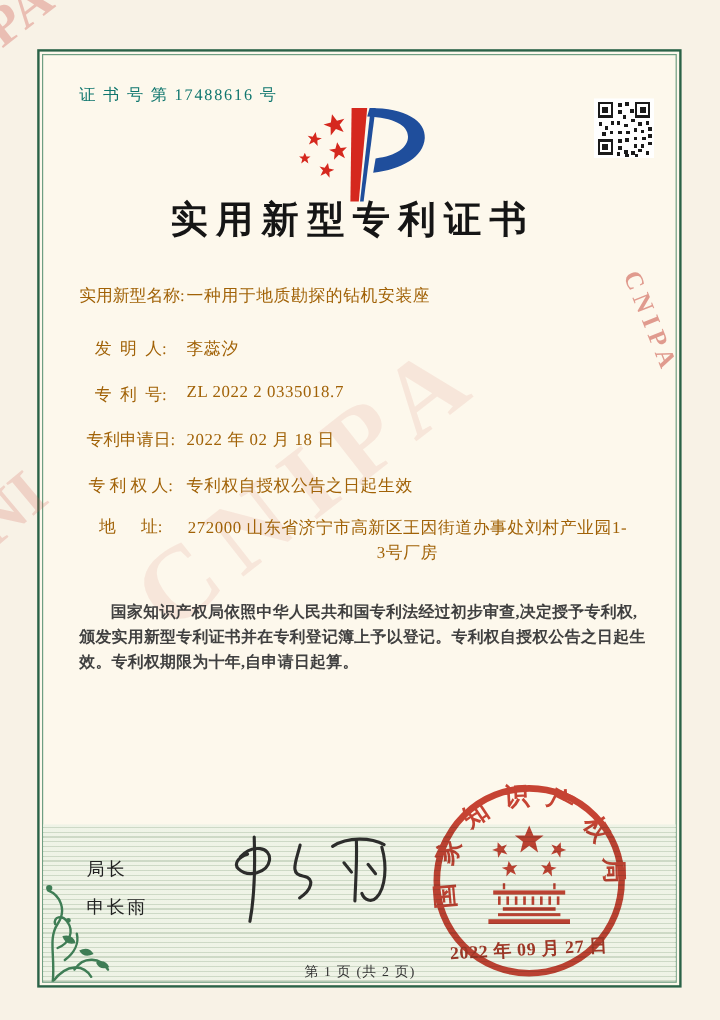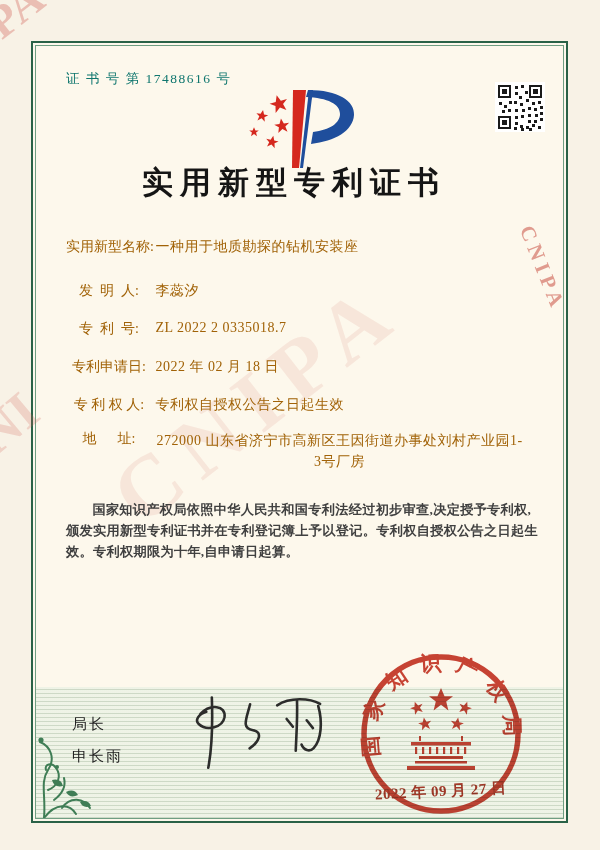--- a/index.html
+++ b/index.html
@@ -221,14 +221,15 @@
         <rect x="97" y="101" width="2.2" height="7"></rect>
       <rect x="104" y="101" width="2.2" height="7"></rect>
         <rect x="111" y="101" width="2.2" height="7"></rect>
       <rect x="66" y="110" width="44" height="3"></rect>
       <rect x="62" y="115" width="52" height="2.5"></rect>
       <rect x="54" y="120" width="68" height="4"></rect>
     </g>
     <text x="88" y="150" text-anchor="middle" font-size="15" font-weight="bold" fill="#a52a1a" letter-spacing="0.5" transform="rotate(-3 88 150)">2022 年 09 月 27 日</text>
   </svg>
 
+  <div class="footer">第 1 页 (共 2 页)</div>
 
 </div>
 
 </body></html>

